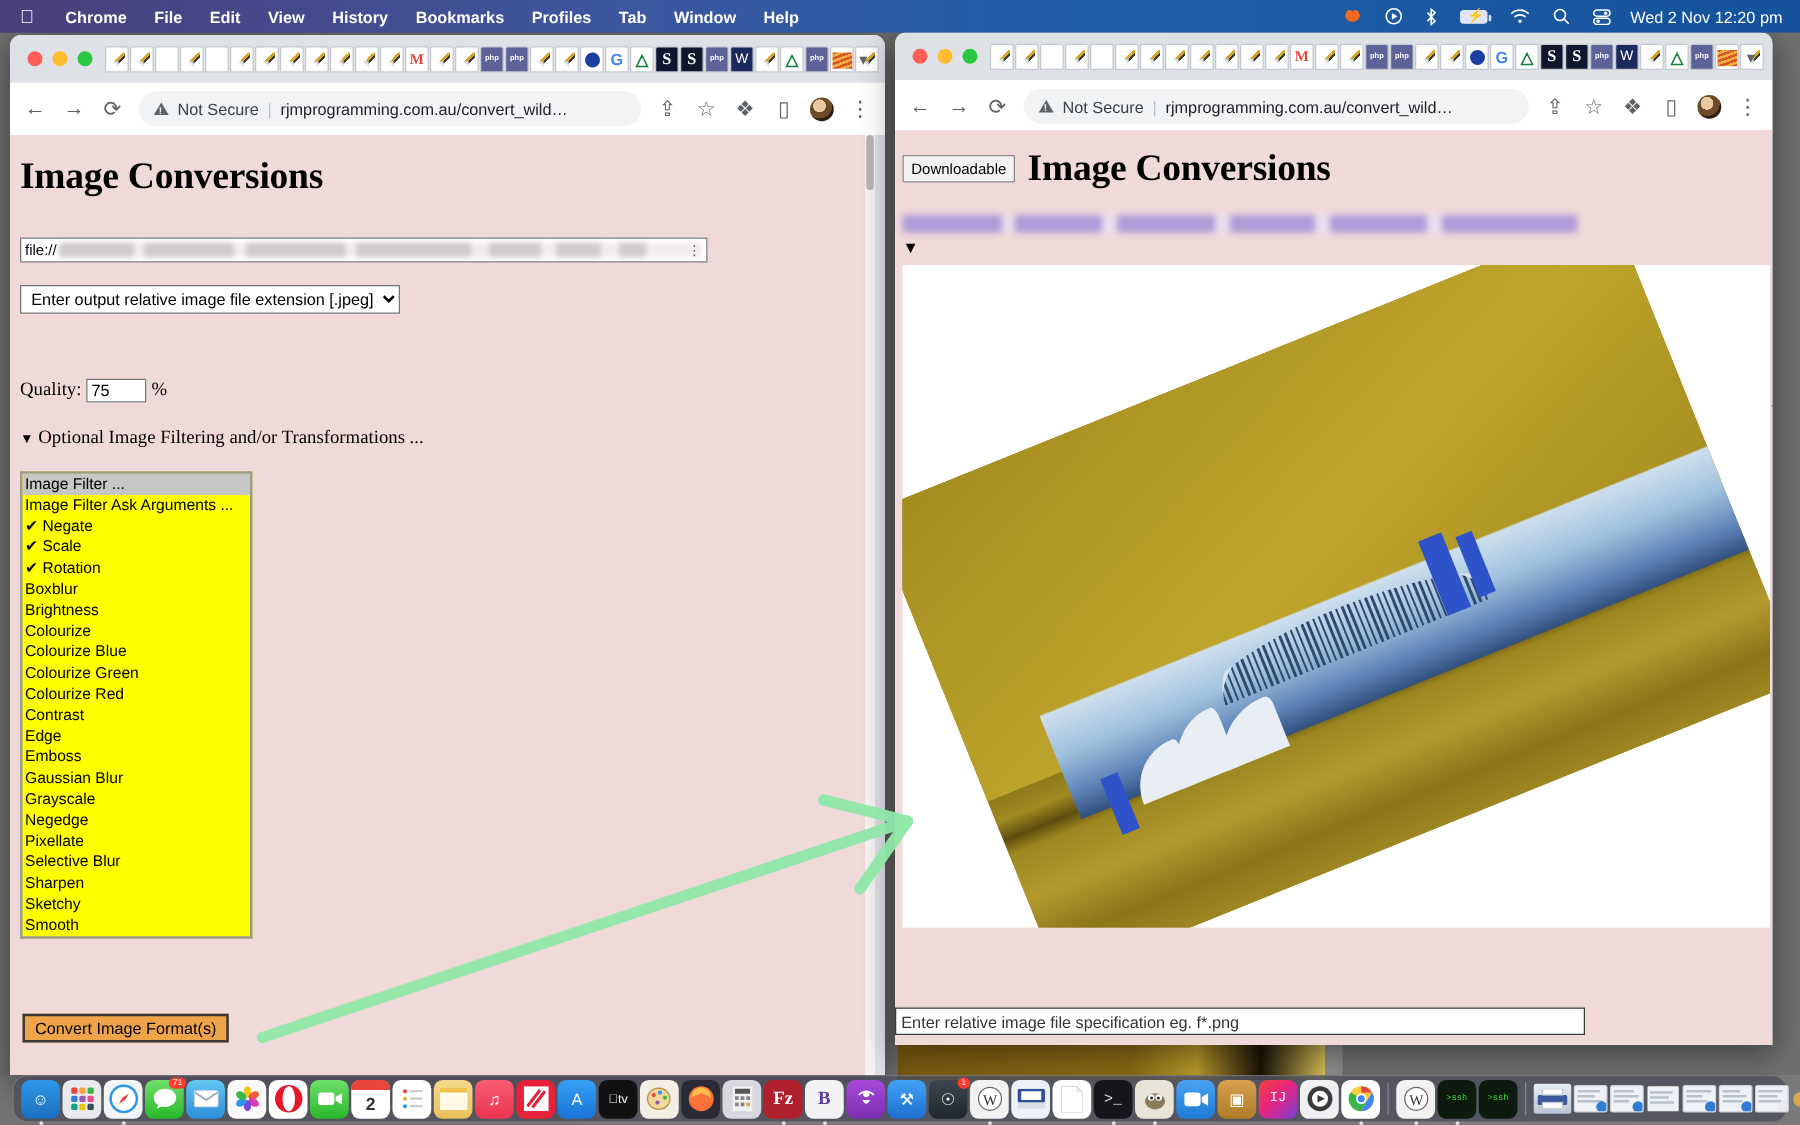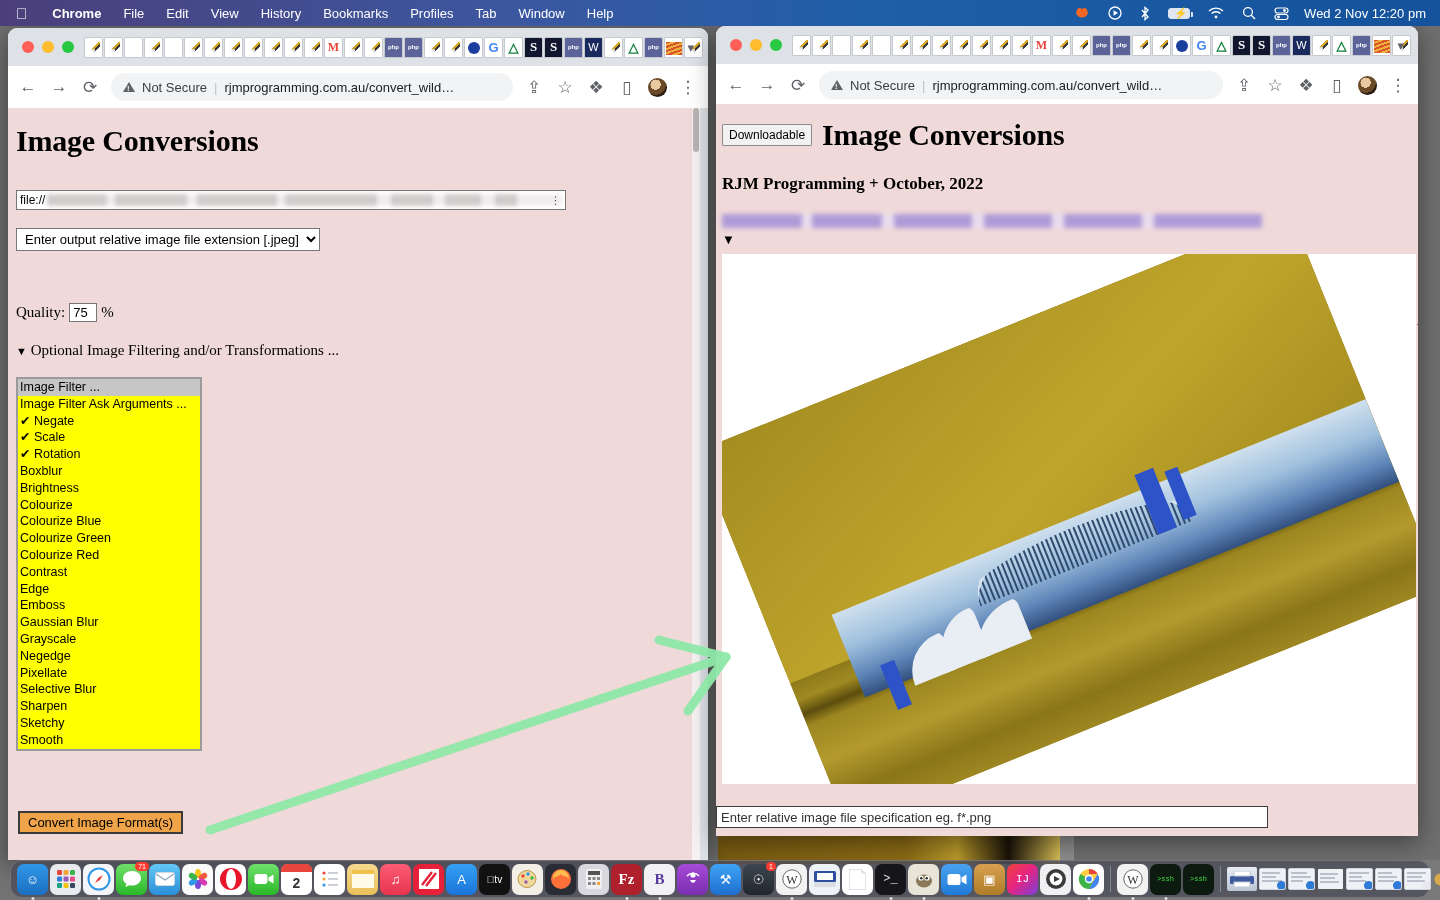--- a/index.html
+++ b/index.html
@@ -31,21 +31,21 @@
      color:#000; font-weight:bold; font-size:15px; display:flex; align-items:flex-end; justify-content:center; letter-spacing:1px;}
 
   
   #menubar {
     position:absolute; left:0; top:0; width:1440px; height:26px;
     background: linear-gradient(90deg,#4b3f7a 0%, #3c57a0 35%, #1f5fa8 60%, #14529c 100%);
     display:flex; align-items:center; color:#fff;
     font-size:13px; z-index:50;
   }
   #menubar .apple { padding:0 14px 0 16px; font-size:15px; }
-  #menubar .mi { padding:0 11px; white-space:nowrap; }
+  #menubar .mi { padding:0 11px; white-space:nowrap;font-weight:bold; }
   #menubar .mi.bold { font-weight:bold; }
   #menubar .spacer { flex:1; }
   #menubar .si { padding:0 9px; display:flex; align-items:center; }
   #menubar .clock { padding:0 14px 0 6px; font-size:13px; white-space:nowrap;}
   .batt { width:22px; height:11px; border:1.4px solid #dfe6f2; border-radius:3px; position:relative; background:#dfe6f2; }
   .batt:after { content:""; position:absolute; right:-4px; top:3px; width:2px; height:5px; background:#dfe6f2; border-radius:0 1px 1px 0;}
   .batt .bolt { position:absolute; left:5px; top:-1px; color:#2a3d6b; font-size:11px; line-height:11px; }
 
   
   .chrome-win {
@@ -133,21 +133,21 @@
       #c9c2c2 344px 386px,#efeaea 386px 398px,#c9c2c2 398px 434px,#efeaea 434px 448px,#c9c2c2 448px 470px,#efeaea 470px 520px);
     filter:blur(2.2px); opacity:.85;
   }
   .url-caret{position:absolute;right:4px;top:3px;font-size:11px;color:#555;}
   select.ext {
     margin-top:18px; font-size:13px; font-family:"Liberation Sans",sans-serif;
     padding:2px 4px; border:1px solid #767676; background:#fff; color:#000;
   }
   .quality-row { margin-top:52px; display:flex; align-items:center; font-size:15px; gap:4px; }
   .quality-row input {
-    width:28px; height:19px; font-size:13px; padding:1px 3px;
+    width:48px; height:19px; font-size:13px; padding:1px 3px;
     border:1px solid #767676; font-family:"Liberation Sans",sans-serif;
   }
   .summary { margin-top:20px; font-size:15px; }
   .tri { font-size:11px; }
   .lists { margin-top:18px; display:flex; gap:7px; align-items:flex-start; }
   .lbox {
     border:2px solid; font-family:"Liberation Sans",sans-serif; font-size:12.5px;
     line-height:16.8px; overflow:hidden; padding:0;
   }
   #filter-list { width:186px; background:#ffff00; border-color:#9a9a9a; }
@@ -515,21 +515,20 @@
     <span class="avatar"></span>
     <span class="tb-ic">⋮</span>
   </div>
 
   <div class="page">
     <div class="page-inner">
       <div class="hdr-row">
         <button class="dl-btn">Downloadable</button>
         <h1 class="pt">Image Conversions</h1>
       </div>
-      <h3 class="ps" style="margin-top:22px">RJM Programming + October, 2022</h3>
 
       <div class="linkblur"></div>
       <div class="dotted-rule"></div>
       <div class="tri2">▼</div>
 
       <div class="imgframe">
         <div class="photo">
           <div class="sky"></div>
           <div class="ground"></div>
           <div class="city"></div>

